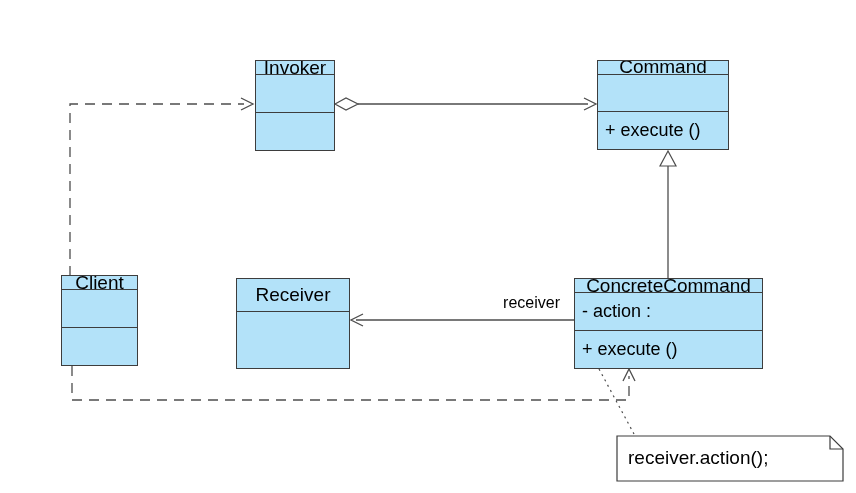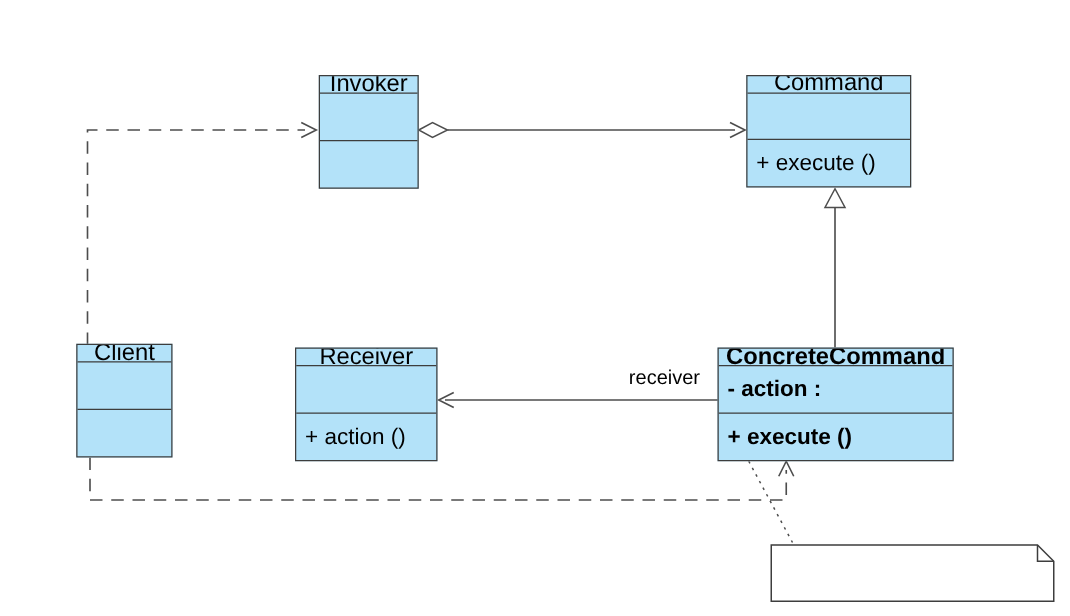--- a/index.html
+++ b/index.html
@@ -18,21 +18,21 @@
     border-top:1px solid #3D3D3D; font-size:18px; white-space:nowrap; overflow:hidden;
   }
   .compartment.title {
     border-top:none; justify-content:center; font-size:19px; padding:0 2px;
   }
 
   #cls-invoker  { left:255px; top:60px;  width:80px;  height:91px; }
   #cls-command  { left:597px; top:60px;  width:132px; height:90px; }
   #cls-client   { left:33px;  top:275px; width:77px;  height:91px;margin-left:28px; }
   #cls-receiver { left:236px; top:278px; width:114px; height:91px; }
-  #cls-concrete { left:574px; top:278px; width:189px; height:91px;font-weight:bold; }
+  #cls-concrete { left:574px; top:278px; width:189px; height:91px; }
 
   .sline  { stroke:#4D4D4D; stroke-width:1.3; fill:none; }
   .dashed { stroke-dasharray:10 7; }
   .dotted { stroke-dasharray:2 4; stroke-width:1.2; }
   .hollow { fill:#FFFFFF; stroke:#4D4D4D; stroke-width:1.2; }
   .note-body { fill:#FFFFFF; stroke:#3D3D3D; stroke-width:1.2; }
   .note-fold { fill:none; stroke:#3D3D3D; stroke-width:1.2; }
 
   .edge-label {
     position:absolute; left:480px; top:294px; width:80px;
@@ -100,25 +100,25 @@
 
   <div class="uml-class" id="cls-client">
     <div class="compartment title">Client</div>
     <div class="compartment"></div>
     <div class="compartment"></div>
   </div>
 
   <div class="uml-class" id="cls-receiver">
     <div class="compartment title">Receiver</div>
     <div class="compartment"></div>
-    <div class="compartment">+ action ()</div>
   </div>
 
   <div class="uml-class" id="cls-concrete">
     <div class="compartment title">ConcreteCommand</div>
     <div class="compartment">- action :</div>
     <div class="compartment">+ execute ()</div>
   </div>
 
   <div class="edge-label">receiver</div>
 
+  <div class="note-text">receiver.action();</div>
 
 </div>
 
 </body></html>

